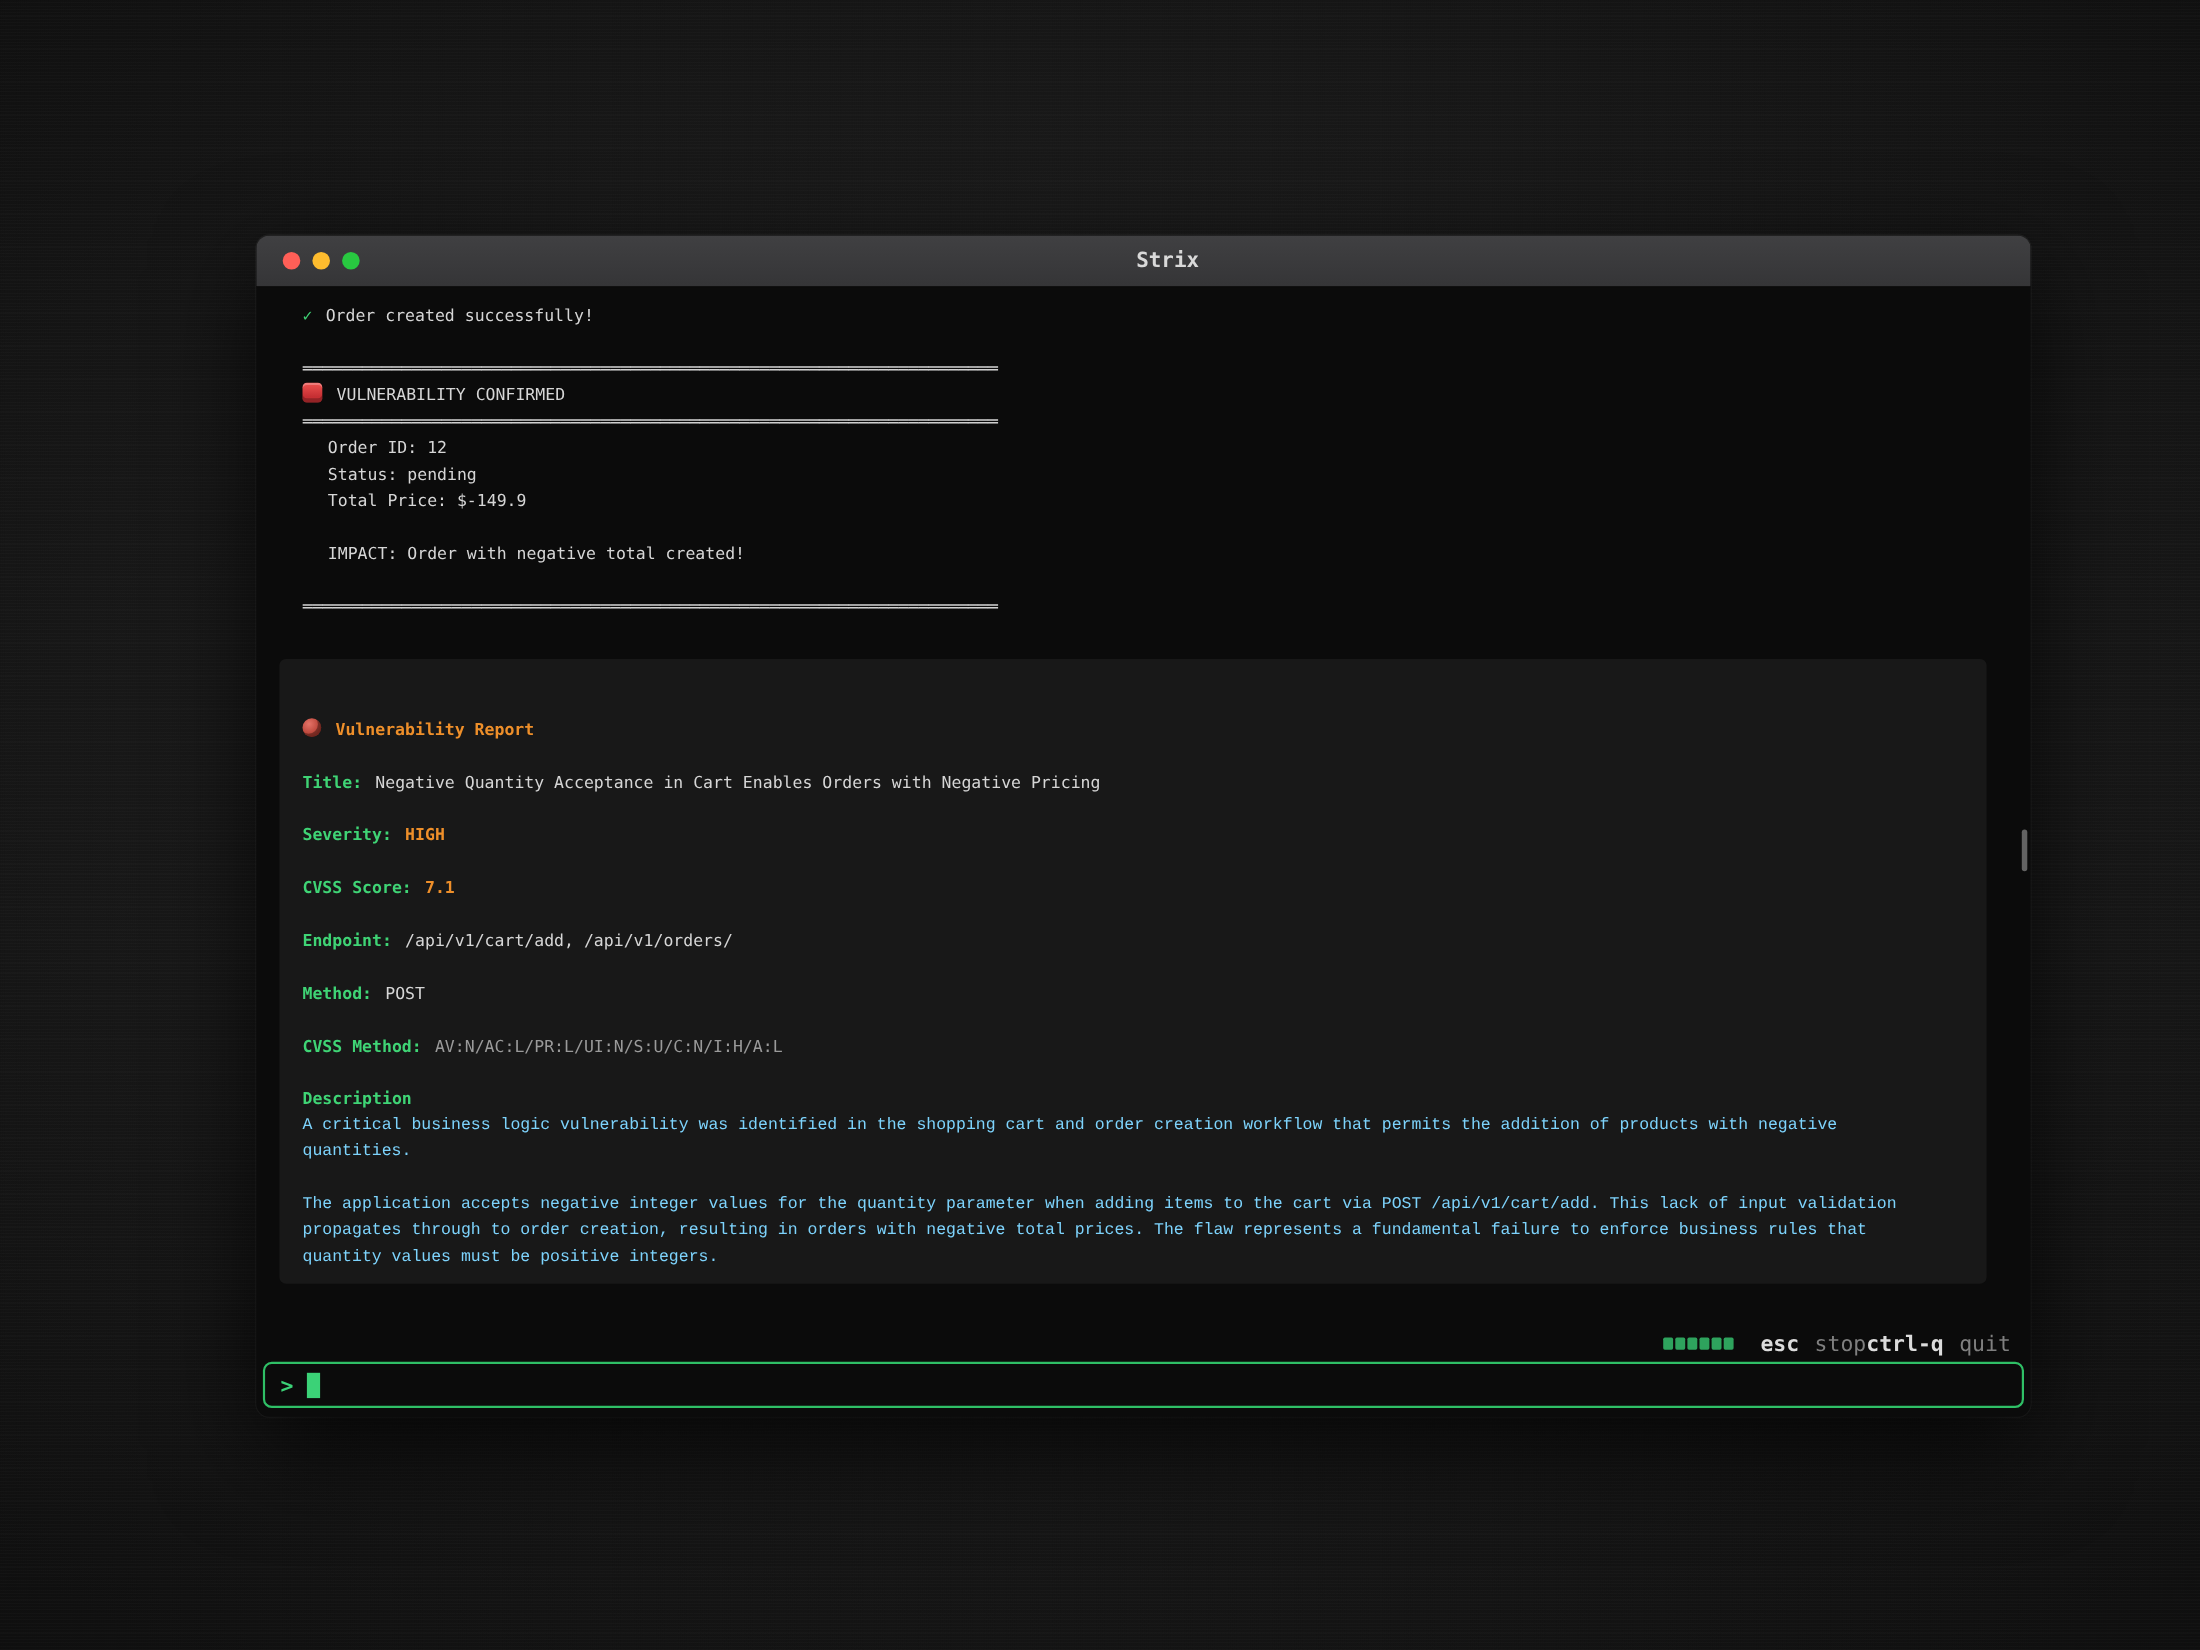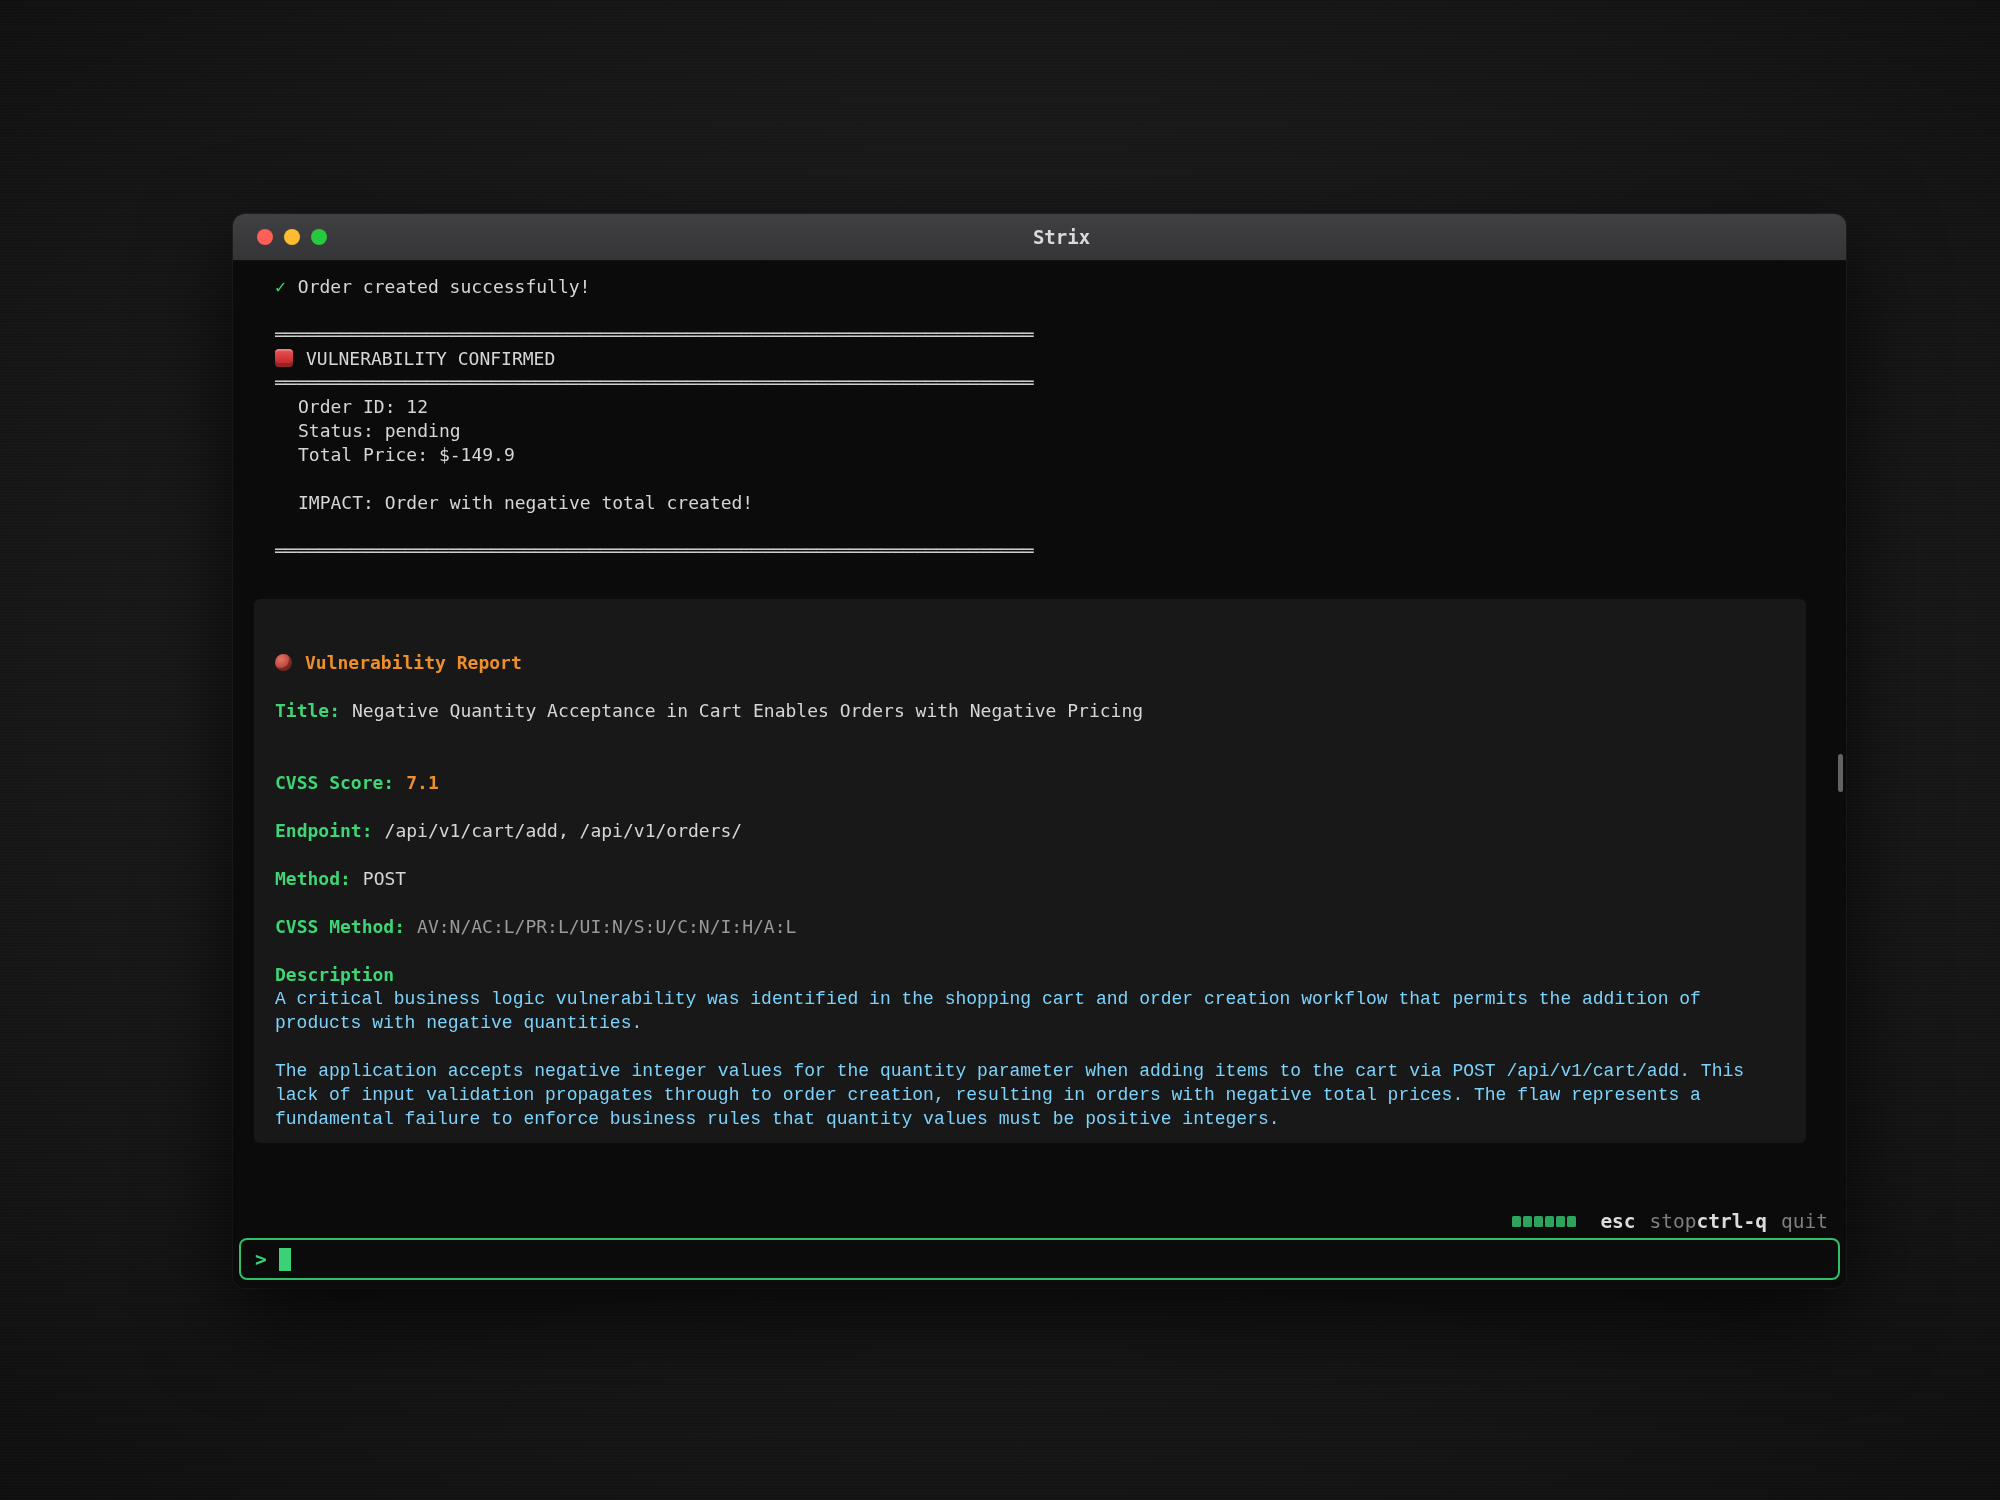--- a/index.html
+++ b/index.html
@@ -53,21 +53,21 @@
     font-family: "DejaVu Sans Mono", "Liberation Mono", monospace;
     padding-left: 44px;
   }
 
   
   .terminal {
     flex: 1 1 auto;
     overflow: hidden;
     padding: 14px 40px 0 21px;
     color: #d6d6d6;
-    font-size: 18px;
+    font-size: 15px;
     line-height: 24px;
   }
   .toplines { padding-left: 21px; }
   .line { height: 24px; line-height: 24px; white-space: pre; }
   .blank { height: 24px; }
   .sep { color: #cfcfcf; letter-spacing: 0; overflow: hidden; }
   .check { color: #3fd475; }
   .gap { display: inline-block; width: 12px; }
   .indent2 { padding-left: 23px; }
 
@@ -181,20 +181,21 @@
         <div class="blank"></div>
         <div class="line sep">══════════════════════════════════════════════════════════════════════</div>
         <div class="blank"></div>
       </div>
 
       <div class="panel">
         <div class="line"><span class="bug-icon"></span><span class="report-heading">Vulnerability Report</span></div>
         <div class="blank"></div>
         <div class="line"><span class="label">Title:</span><span class="value">Negative Quantity Acceptance in Cart Enables Orders with Negative Pricing</span></div>
         <div class="blank"></div>
+        <div class="line"><span class="label">Severity:</span><span class="value orange">HIGH</span></div>
         <div class="blank"></div>
         <div class="line"><span class="label">CVSS Score:</span><span class="value orange">7.1</span></div>
         <div class="blank"></div>
         <div class="line"><span class="label">Endpoint:</span><span class="value">/api/v1/cart/add, /api/v1/orders/</span></div>
         <div class="blank"></div>
         <div class="line"><span class="label">Method:</span><span class="value">POST</span></div>
         <div class="blank"></div>
         <div class="line"><span class="label">CVSS Method:</span><span class="value dim">AV:N/AC:L/PR:L/UI:N/S:U/C:N/I:H/A:L</span></div>
         <div class="blank"></div>
         <div class="line"><span class="desc-heading">Description</span></div>

